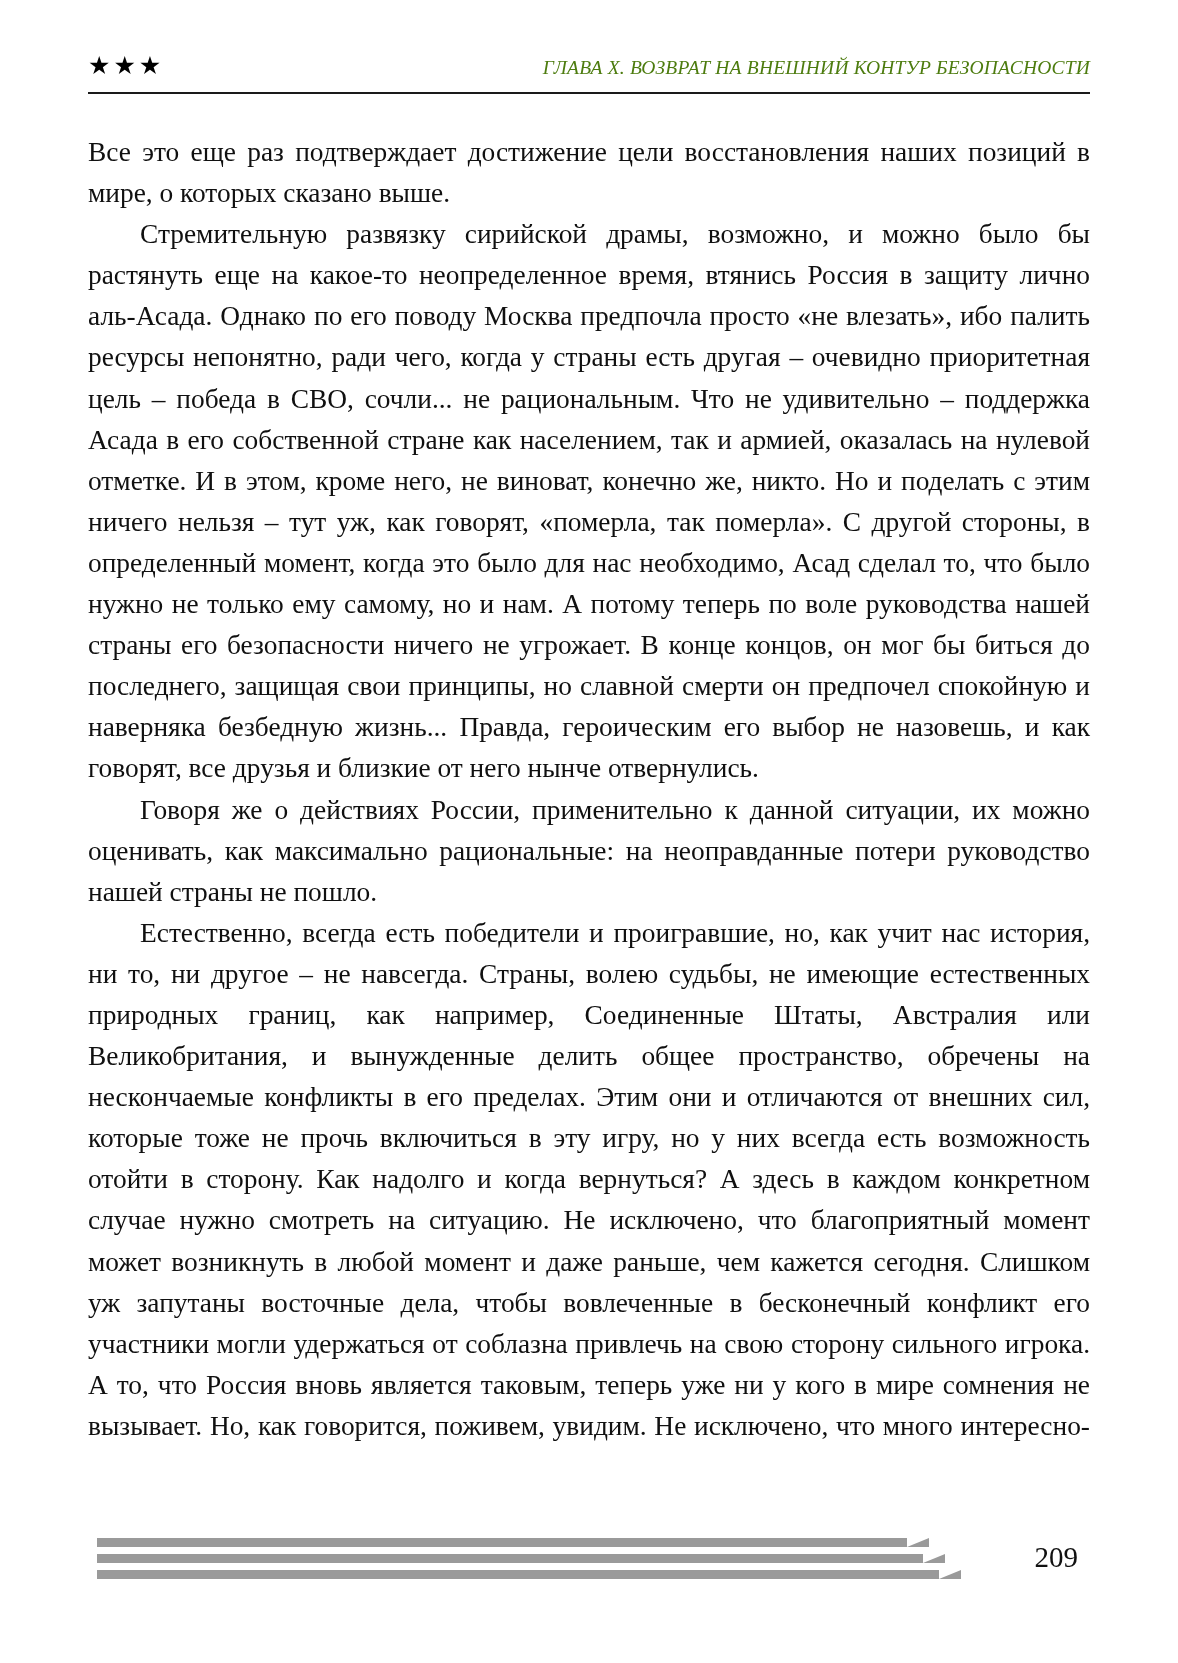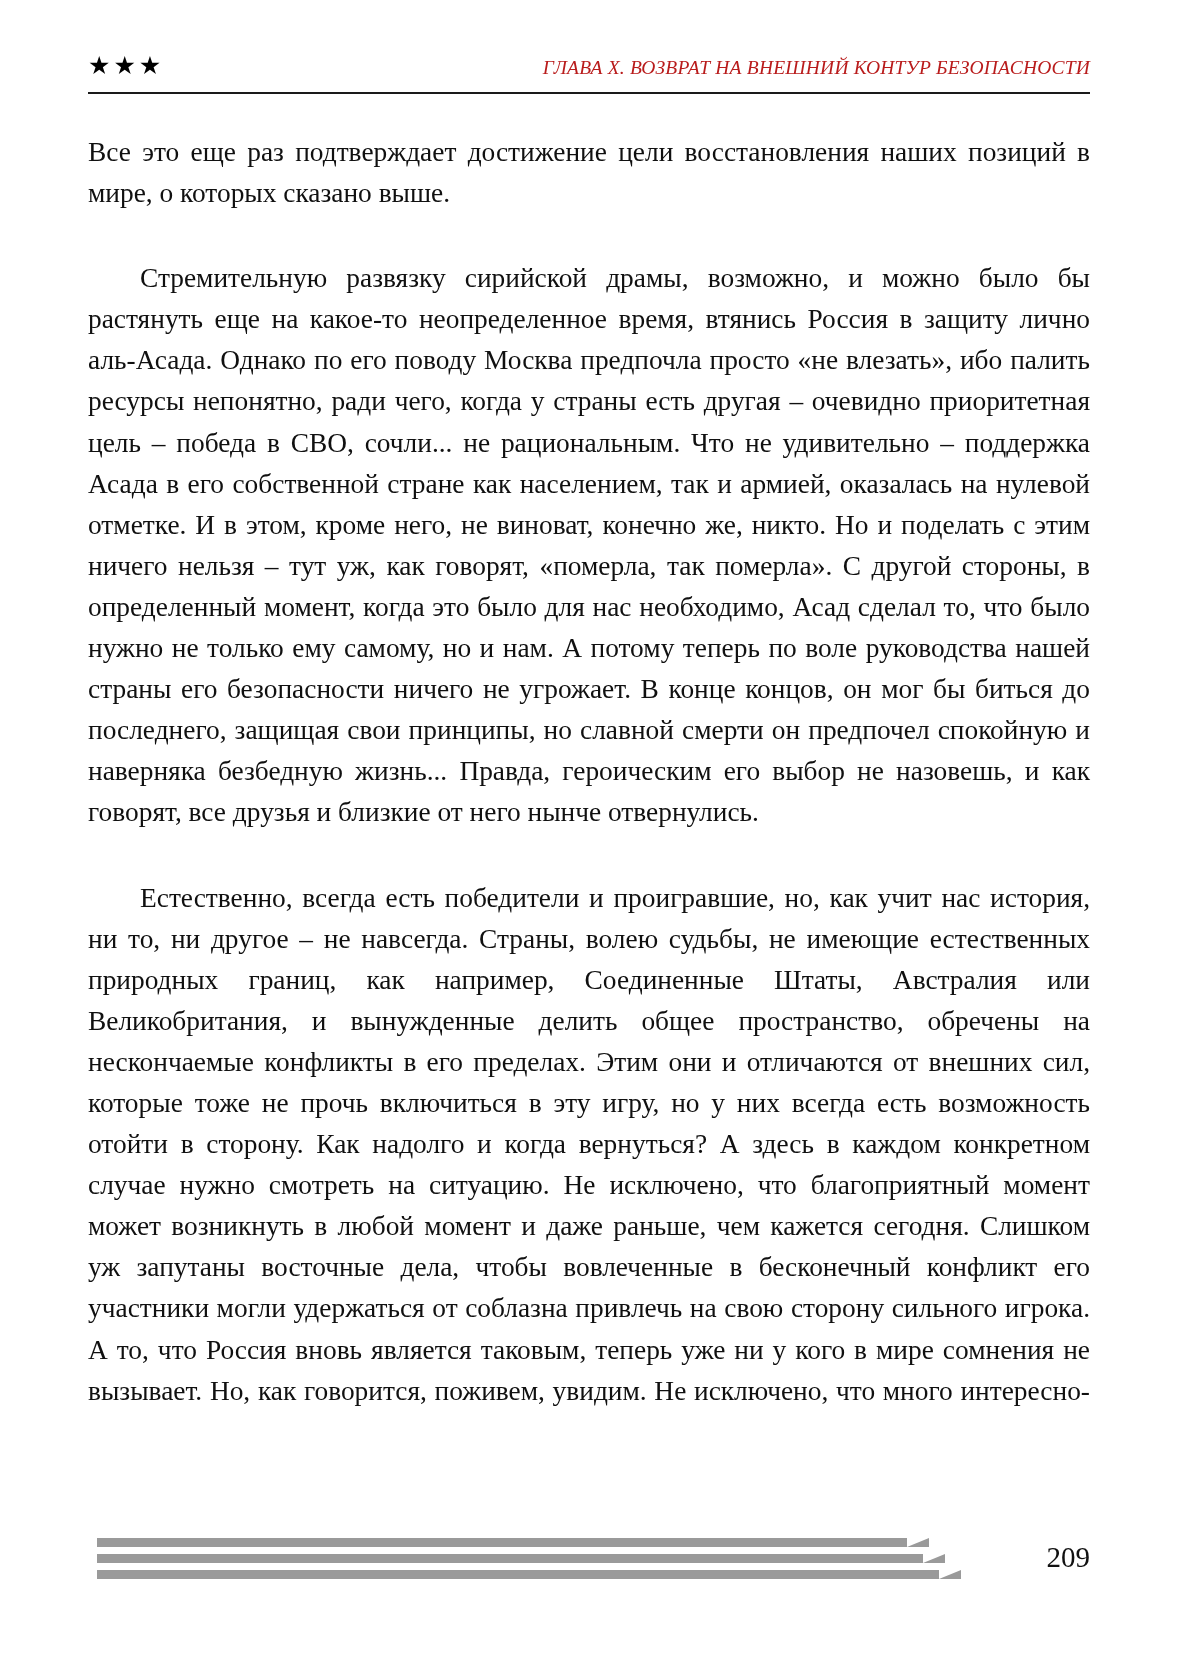--- a/index.html
+++ b/index.html
@@ -46,21 +46,21 @@
   }
   .head-title {
     position: absolute;
     right: 0;
     top: 6px;
     font-family: "Liberation Serif", "DejaVu Serif", serif;
     font-style: italic;
     font-size: 19.5px;
     line-height: 24px;
     letter-spacing: 0.2px;
-    color: #b91c1c;
+    color: #4d7c0f;
     white-space: nowrap;
     text-align: right;
   }
   .head-rule {
     position: absolute;
     left: 88px;
     top: 92px;
     width: 1002px;
     height: 2px;
     background: #1a1a1a;
@@ -80,21 +80,20 @@
     hyphens: none;
   }
   .body-text p {
     margin: 0;
     text-indent: 0;
     text-align: justify;
     font-family: Liberation Serif, serif;
   }
   .body-text p.indent {
     text-indent: 52px;
-    margin-top: 44px;
   }
   .body-text p:last-child {
     text-align: justify;
   }
   
   .body-text p.cont::after {
     content: "";
     display: inline-block;
     width: 100%;
   }
@@ -123,21 +122,21 @@
     border-style: solid;
     border-width: 0 0 9px 22px;
     border-color: transparent transparent #9a9a9a transparent;
   }
   .bar-1 { top: 0px;  width: 810px; }
   .bar-2 { top: 16px; width: 826px; }
   .bar-3 { top: 32px; width: 842px; }
 
   .page-number {
     position: absolute;
-    right: 0px;
+    right: 12px;
     top: 2px;
     font-size: 29px;
     line-height: 34px;
     color: #111111;
     text-align: right;
   }
 </style>
 </head>
 <body>
 
@@ -145,20 +144,21 @@
 
   <div class="running-head">
     <span class="stars">★★★</span>
     <span class="head-title">ГЛАВА X. ВОЗВРАТ НА ВНЕШНИЙ КОНТУР БЕЗОПАСНОСТИ</span>
   </div>
   <div class="head-rule"></div>
 
   <div class="body-text">
     <p>Все это еще раз подтверждает достижение цели восстановления наших позиций в мире, о которых сказано выше.</p>
     <p class="indent">Стремительную развязку сирийской драмы, возможно, и можно было бы растянуть еще на какое-то неопределенное время, втянись Россия в защиту лично аль-Асада. Однако по его поводу Москва предпочла просто «не влезать», ибо палить ресурсы непонятно, ради чего, когда у страны есть другая – очевидно приоритетная цель – победа в СВО, сочли... не рациональным. Что не удивительно – поддержка Асада в его собственной стране как населением, так и армией, оказалась на нулевой отметке. И в этом, кроме него, не виноват, конечно же, никто. Но и поделать с этим ничего нельзя – тут уж, как говорят, «померла, так померла». С другой стороны, в определенный момент, когда это было для нас необходимо, Асад сделал то, что было нужно не только ему самому, но и нам. А потому теперь по воле руководства нашей страны его безопасности ничего не угрожает. В конце концов, он мог бы биться до последнего, защищая свои принципы, но славной смерти он предпочел спокойную и наверняка безбедную жизнь... Правда, героическим его выбор не назовешь, и как говорят, все друзья и близкие от него нынче отвернулись.</p>
+    <p class="indent">Говоря же о действиях России, применительно к данной ситуации, их можно оценивать, как максимально рациональные: на неоправданные потери руководство нашей страны не пошло.</p>
     <p class="indent cont">Естественно, всегда есть победители и проигравшие, но, как учит нас история, ни то, ни другое – не навсегда. Страны, волею судьбы, не имеющие естественных природных границ, как например, Соединенные Штаты, Австралия или Великобритания, и вынужденные делить общее пространство, обречены на нескончаемые конфликты в его пределах. Этим они и отличаются от внешних сил, которые тоже не прочь включиться в эту игру, но у них всегда есть возможность отойти в сторону. Как надолго и когда вернуться? А здесь в каждом конкретном случае нужно смотреть на ситуацию. Не исключено, что благоприятный момент может возникнуть в любой момент и даже раньше, чем кажется сегодня. Слишком уж запутаны восточные дела, чтобы вовлеченные в бесконечный конфликт его участники могли удержаться от соблазна привлечь на свою сторону сильного игрока. А то, что Россия вновь является таковым, теперь уже ни у кого в мире сомнения не вызывает. Но, как говорится, поживем, увидим. Не исключено, что много интересно-</p>
   </div>
 
   <div class="footer">
     <div class="bar bar-1"></div>
     <div class="bar bar-2"></div>
     <div class="bar bar-3"></div>
     <span class="page-number">209</span>
   </div>
 

